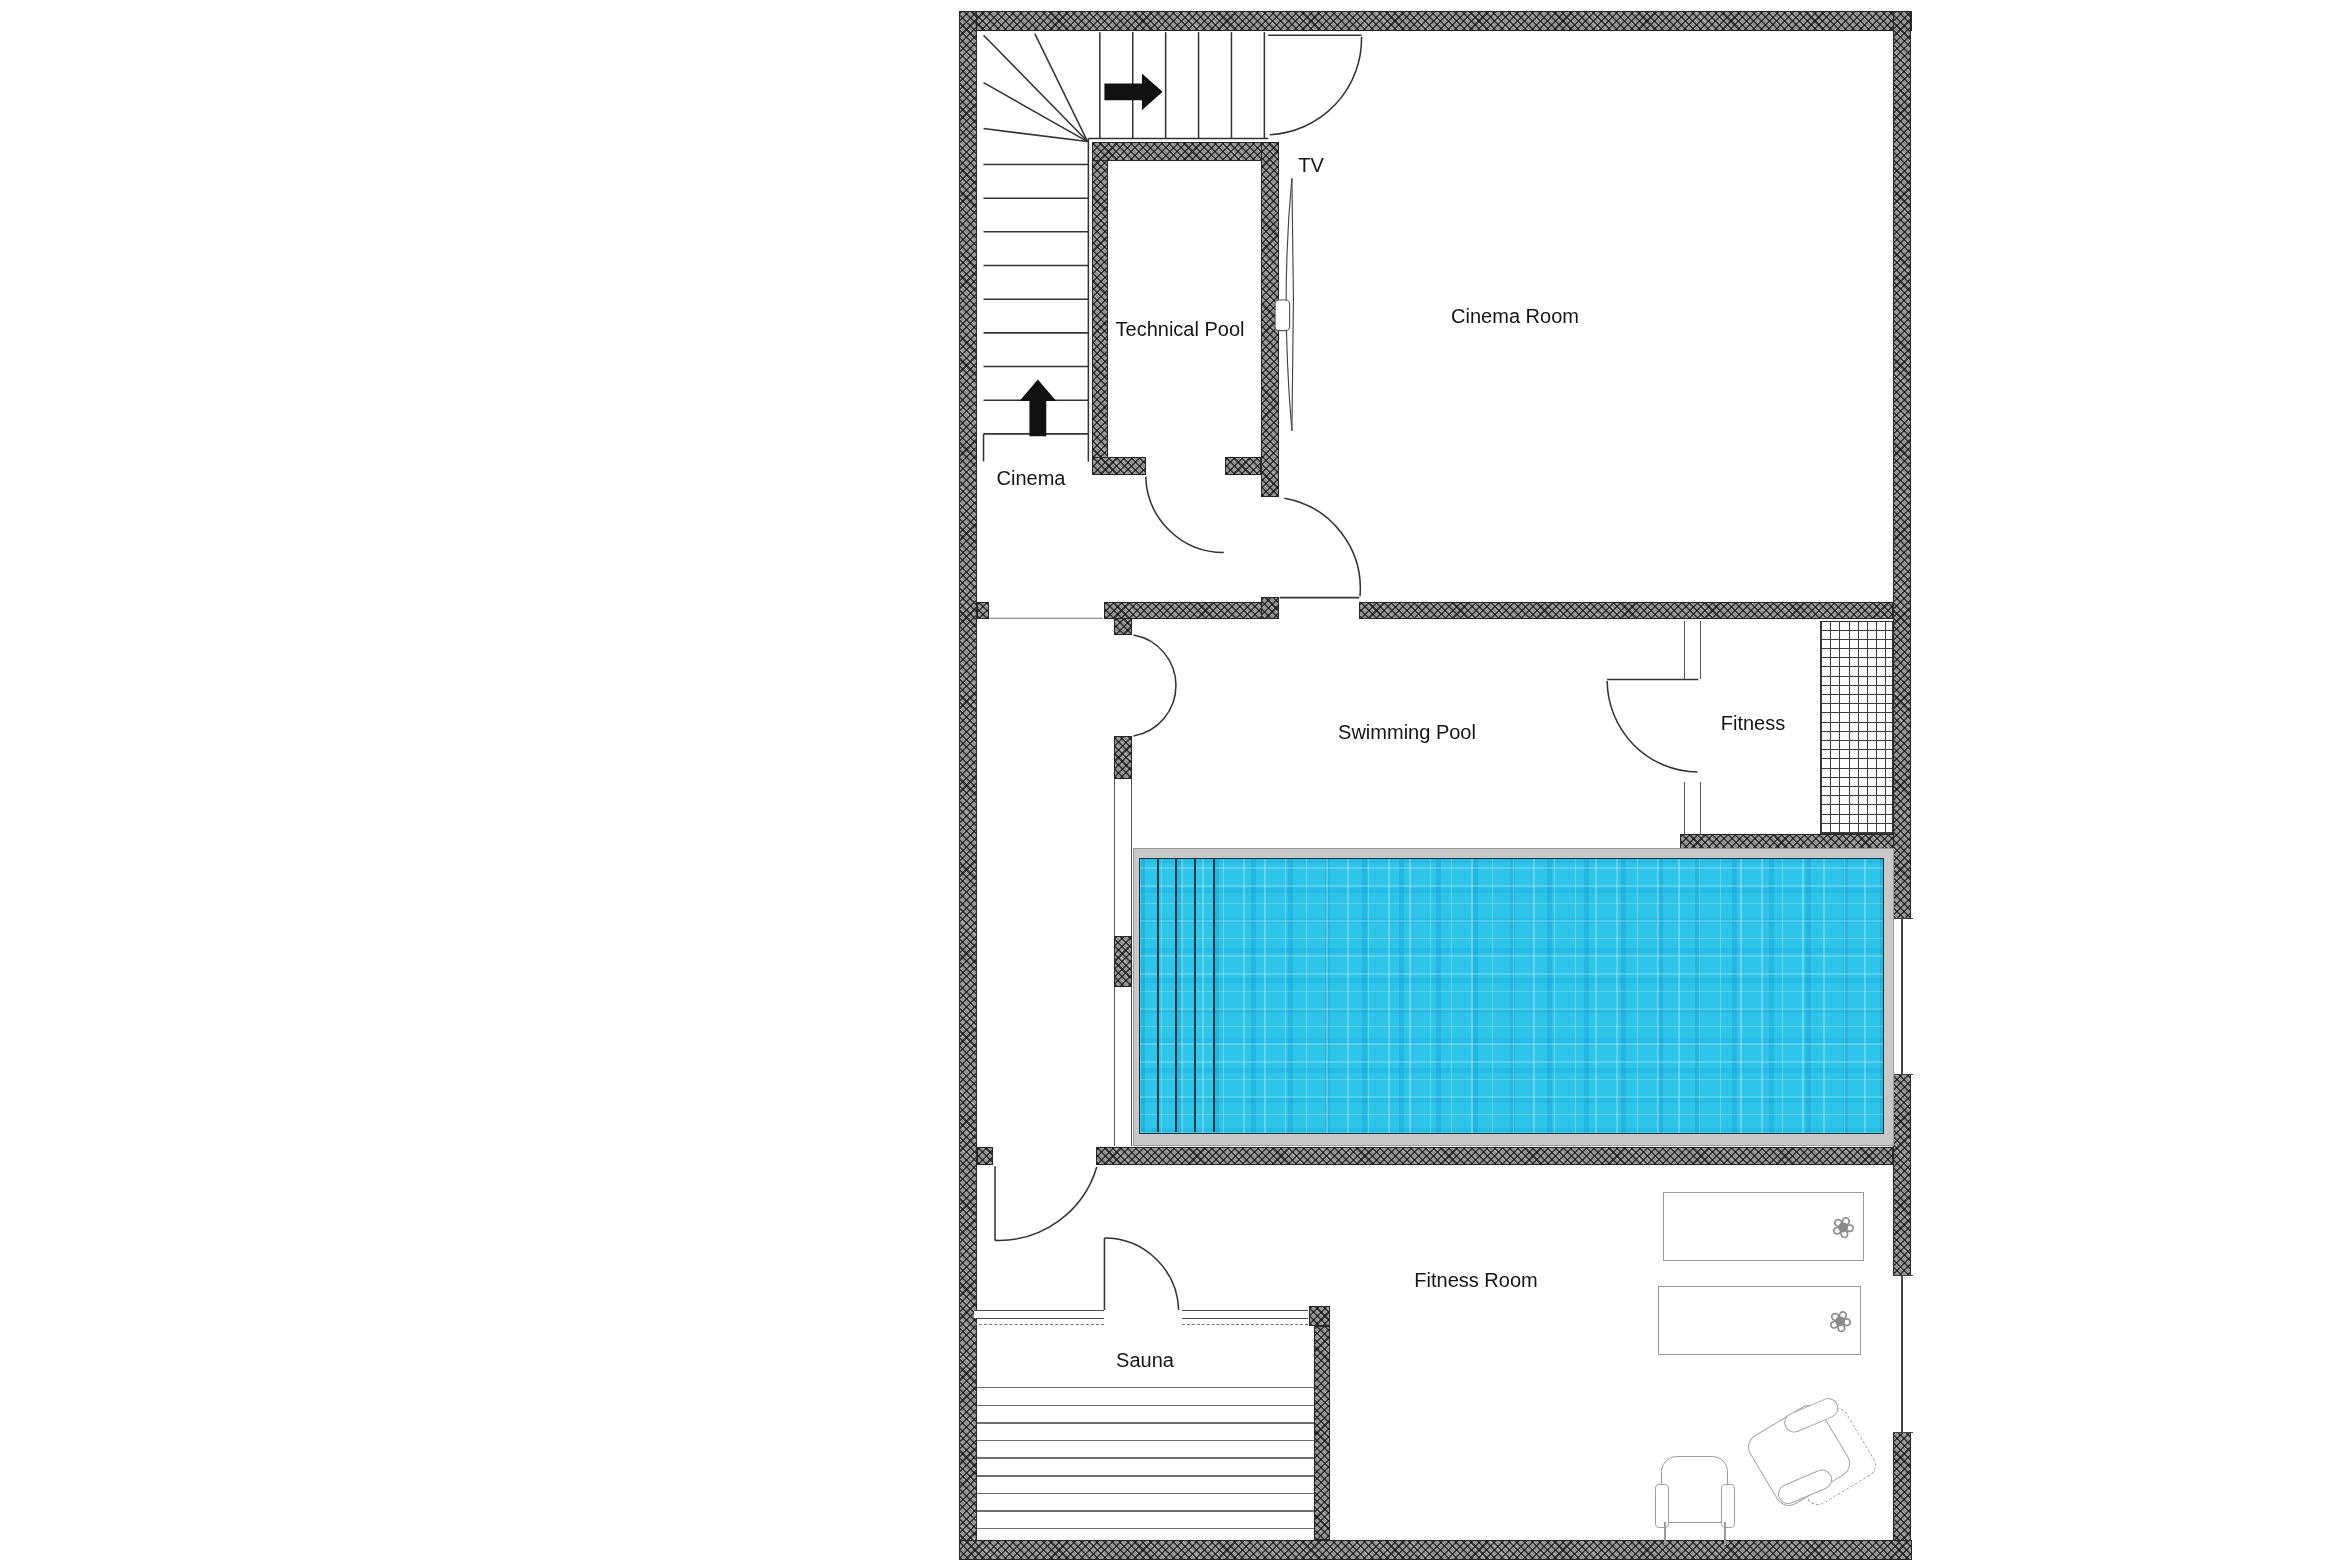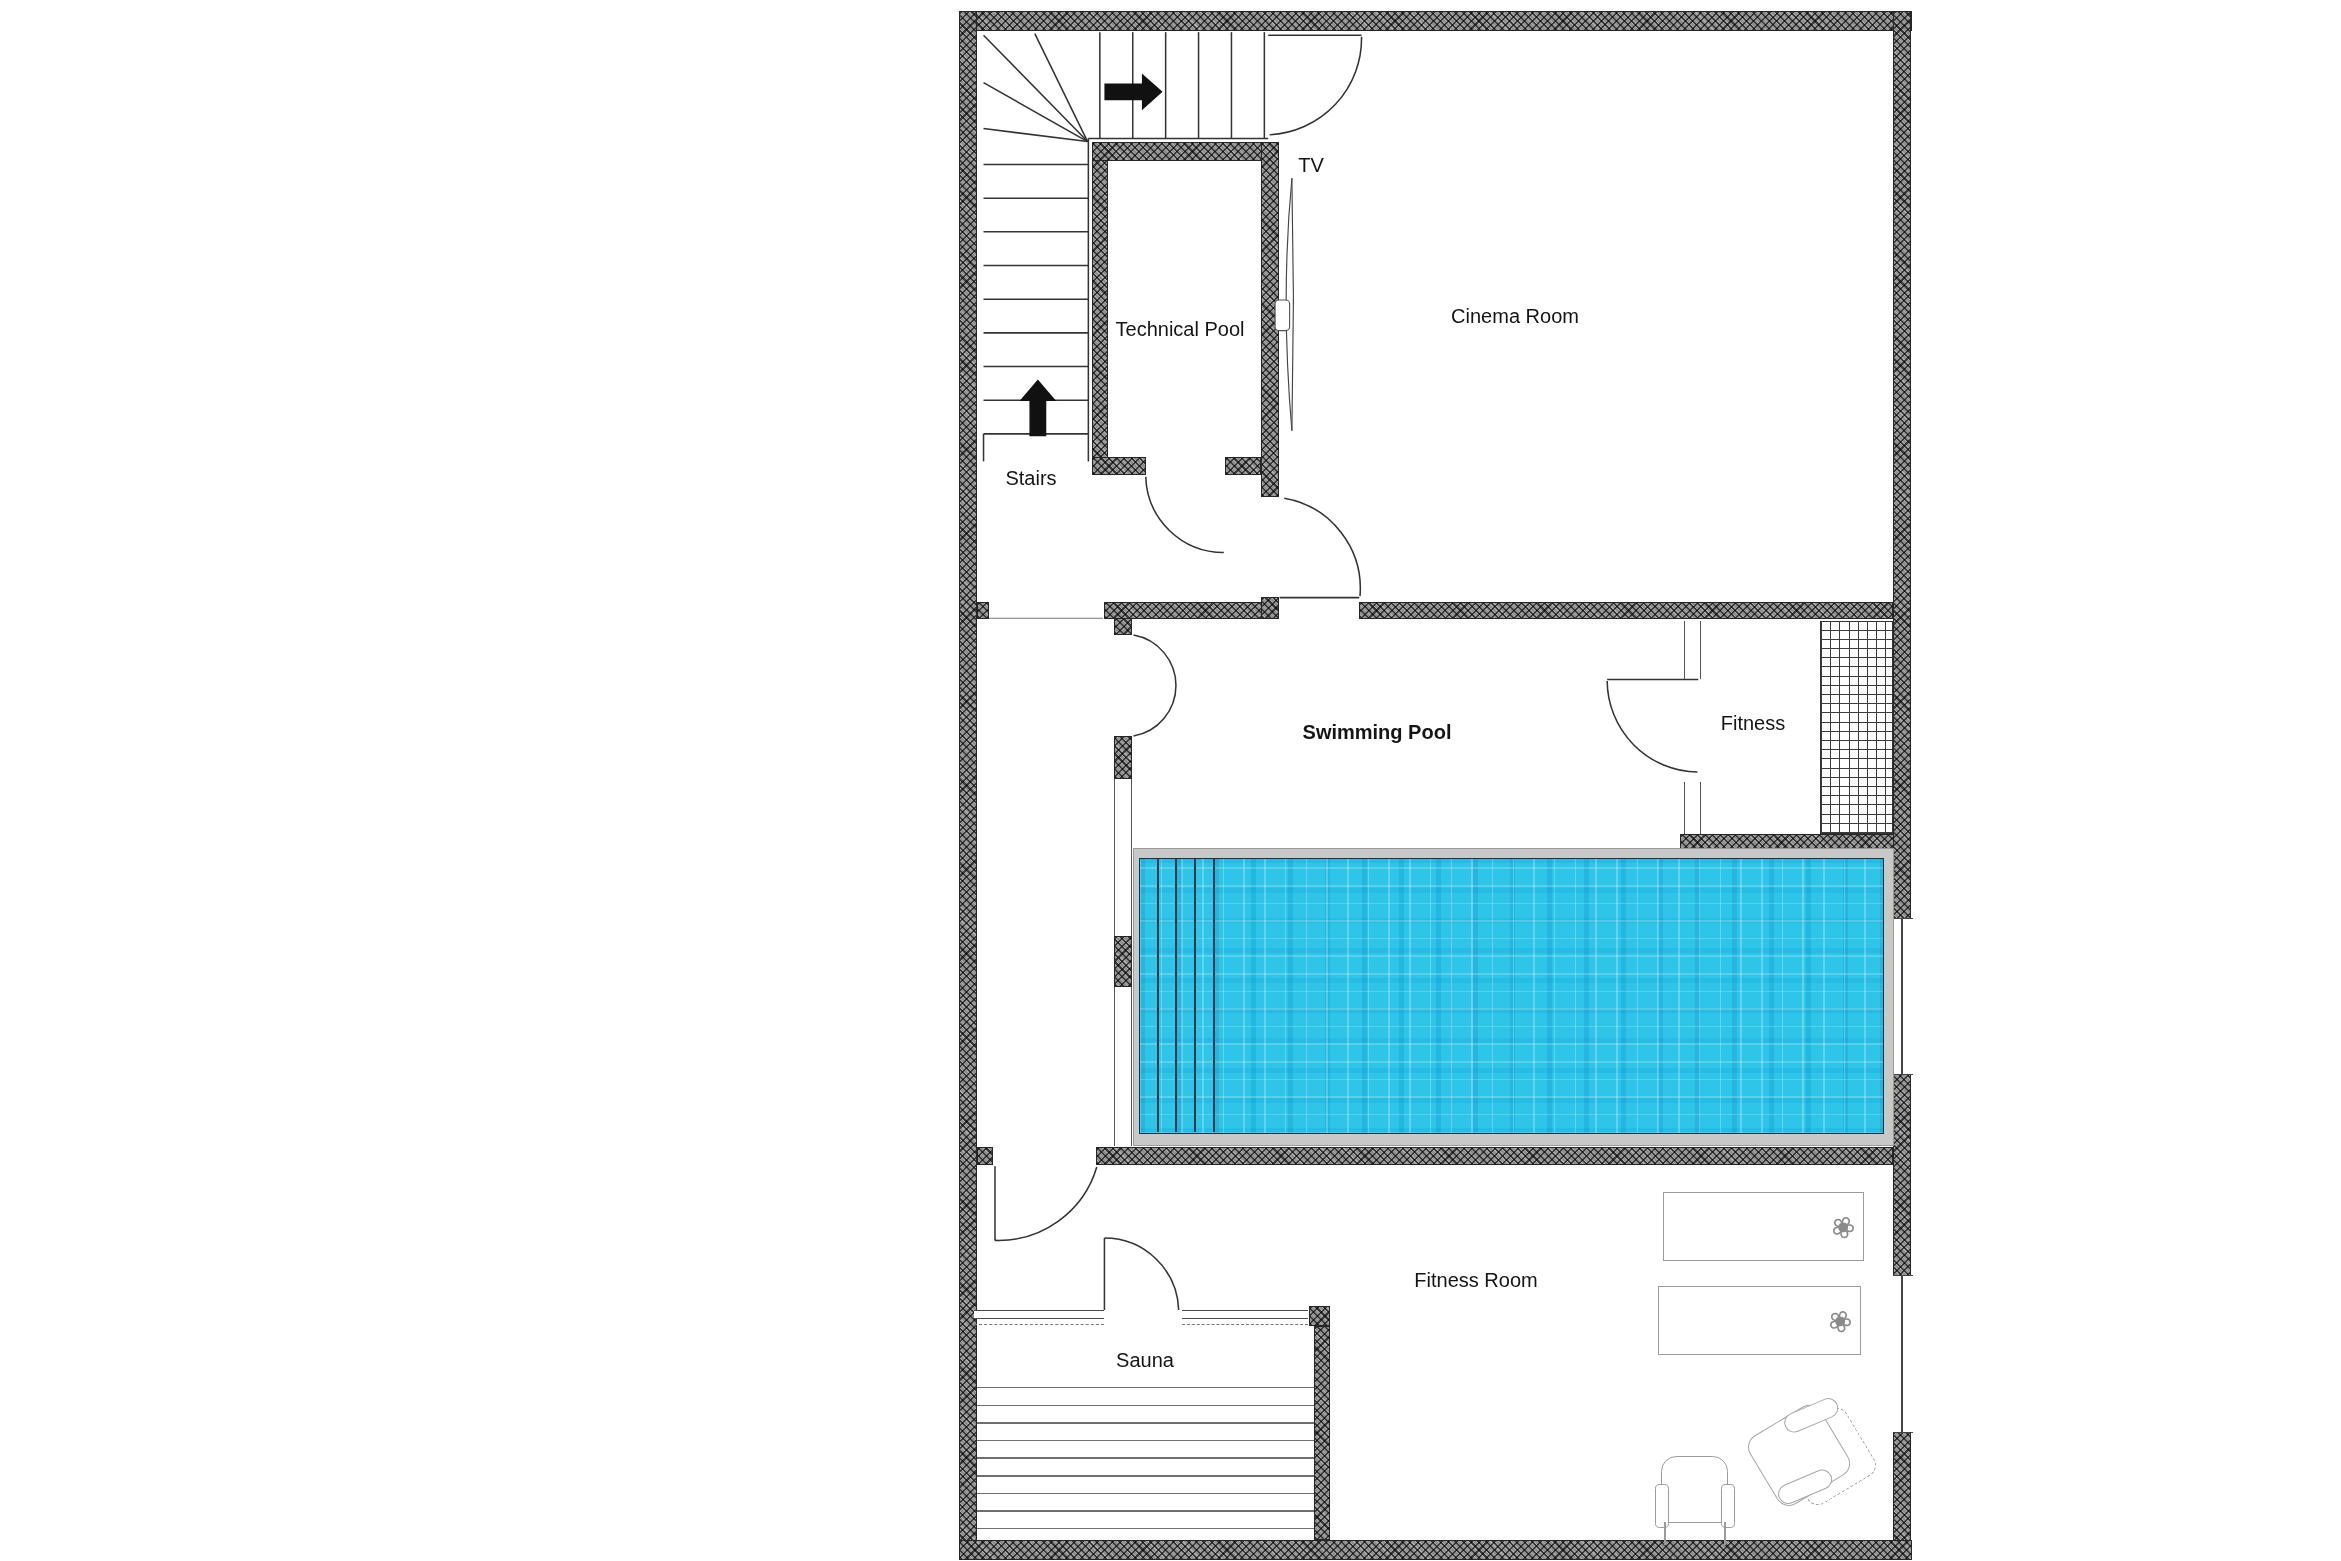--- a/index.html
+++ b/index.html
@@ -198,23 +198,23 @@
 
     <path stroke="#777" stroke-width="1.5" d="M1292 808 H1441"></path>
 
     <g stroke="#444" stroke-width="1.5">
       <path d="M1688 233 Q1673 390 1688 563"></path>
       <path d="M1688 233 L1690 390 L1688 563" fill="#fff"></path>
       <rect x="1666" y="392" width="19" height="40" rx="5" fill="#fff" stroke="#555"></rect>
     </g>
   </svg>
 
-  <div class="lbl" style="left:1031px;top:478px;">Stairs</div>
+  <div class="lbl" style="left:1031px;top:478px;">Cinema</div>
   <div class="lbl wrap" style="left:1180px;top:329px;">Technical Pool</div>
   <div class="lbl" style="left:1515px;top:316px;text-align:center;">Cinema Room</div>
-  <div class="lbl" style="left:1377px;top:732px;font-weight:bold;">Swimming Pool</div>
+  <div class="lbl" style="left:1407px;top:732px;">Swimming Pool</div>
   <div class="lbl" style="left:1753px;top:723px;">Fitness</div>
   <div class="lbl" style="left:1476px;top:1280px;">Fitness Room</div>
   <div class="lbl" style="left:1145px;top:1360px;">Sauna</div>
   <div class="lbl" style="left:1311px;top:165px;">TV</div>
 
 </div>
 
 
 </body></html>

